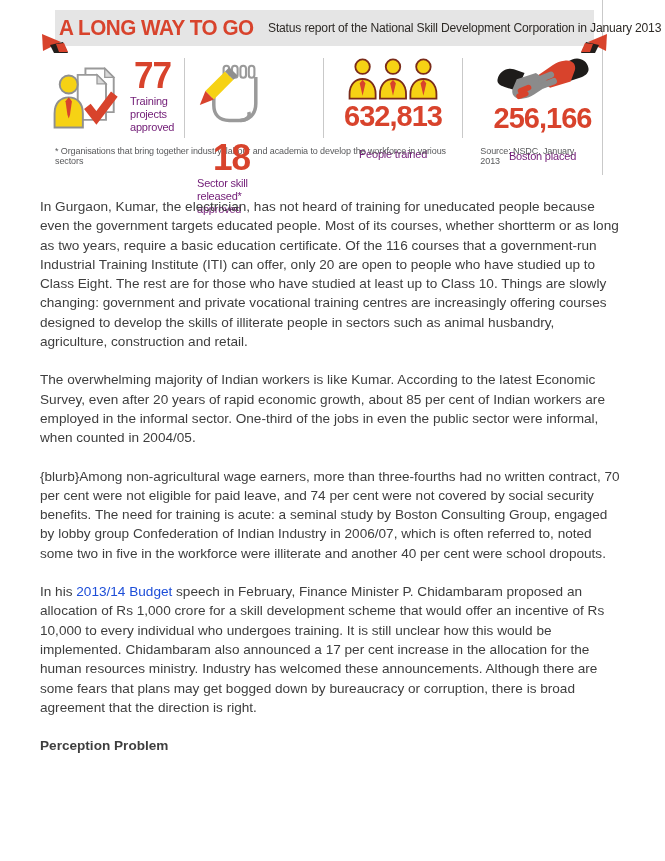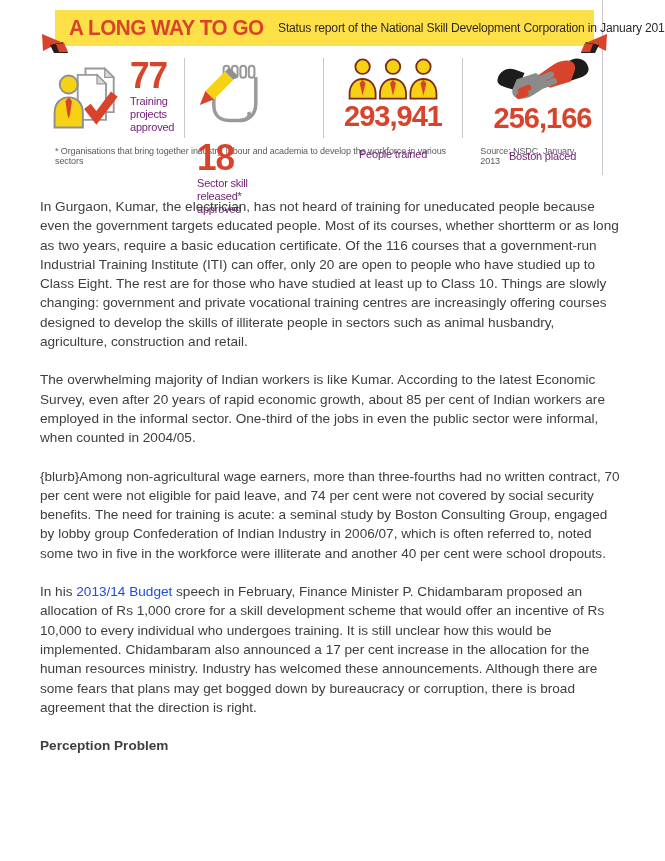--- a/index.html
+++ b/index.html
@@ -6,22 +6,22 @@
   body{
     width:665px;height:861px;background:#ffffff;overflow:hidden;
     font-family:"Liberation Sans", sans-serif;color:#3e3e3e;
   }
   
   .infographic{
     margin-left:40px;width:563px;box-sizing:border-box;
     border-right:1px solid #c9c9c9;padding:10px 0 9px 0;background:#fff;
   }
   .banner{
-    position:relative;margin:0 8px 0 15px;height:36px;background:#fde047;
-    display:flex;align-items:center;padding-left:14px;box-sizing:border-box;
+    position:relative;margin:0 8px 0 15px;height:36px;background:#e5e5e5;
+    display:flex;align-items:center;padding-left:4px;box-sizing:border-box;
   }
   .banner-title{
     color:#d8432c;font-weight:bold;font-size:22px;letter-spacing:-0.5px;
     transform:scaleX(0.94);transform-origin:left center;white-space:nowrap;
   }
   .banner-subtitle{
     color:#2e2a26;font-size:12.5px;margin-left:2px;letter-spacing:-0.2px;
     transform:scaleX(0.97);transform-origin:left center;white-space:nowrap;
   }
   .ribbon{position:absolute;bottom:-9px;width:26px;height:22px;}
@@ -37,21 +37,21 @@
     color:#d8432c;font-weight:bold;font-size:37px;line-height:0.85;
     letter-spacing:-1px;transform:scaleX(0.95);transform-origin:left top;
   }
   .stat-num-wide{
     color:#d8432c;font-weight:bold;font-size:29px;line-height:1;
     letter-spacing:-1px;margin-top:2px;
   }
   .stat-label{
     color:#701a75;font-size:11px;line-height:1.18;margin-top:4px;letter-spacing:-0.2px;
   }
-  .stat-textcol{display:flex;flex-direction:column;width:66px;}
+  .stat-textcol{display:flex;flex-direction:column;width:66px;align-items:center;}
   .stat-v .stat-label{text-align:right;margin-top:17px;}
   .foot-row{
     display:flex;justify-content:space-between;align-items:flex-start;
     margin:8px 8px 0 15px;color:#58595b;font-size:9px;letter-spacing:-0.1px;gap:12px;
   }
   
   .article{margin:22px 38px 0 40px;max-width:585px;font-size:13.6px;line-height:19.3px;color:#3e3e3e;}
   .article p{margin:0 0 19px 0;}
   .budget-link{color:#1d4ed8;font-weight:normal;text-decoration:none;cursor:pointer;}
   .article h3{font-size:13.6px;margin:0;color:#3e3e3e;font-weight:bold;}
@@ -125,21 +125,21 @@
           <circle cx="21" cy="12" r="10" fill="#f6d214" stroke="#7a2b1a" stroke-width="2.5"></circle>
           <path d="M3,56 v-6 c0,-15 9,-21 18,-21 c9,0 18,6 18,21 v6 z" fill="#f6d214" stroke="#7a2b1a" stroke-width="2.5"></path>
           <polygon points="21,30 25,35 21,52 17,35" fill="#d8432c"></polygon>
         </g>
         <g transform="translate(84,0)">
           <circle cx="21" cy="12" r="10" fill="#f6d214" stroke="#7a2b1a" stroke-width="2.5"></circle>
           <path d="M3,56 v-6 c0,-15 9,-21 18,-21 c9,0 18,6 18,21 v6 z" fill="#f6d214" stroke="#7a2b1a" stroke-width="2.5"></path>
           <polygon points="21,30 25,35 21,52 17,35" fill="#d8432c"></polygon>
         </g>
       </svg>
-      <span class="stat-num-wide">293,941</span>
+      <span class="stat-num-wide">632,813</span>
       <span class="stat-label">People trained</span>
     </div>
 
     <div class="stat-col stat-v c4">
       <svg class="icon-box" width="118" height="44" viewBox="0 0 132 62">
         <path d="M2,30 c2,-11 13,-17 23,-14 l15,5 -11,25 -17,-5 c-8,-3 -11,-6 -10,-11 z" fill="#1e1c1a"></path>
         <path d="M130,14 c-2,-11 -13,-16 -23,-12 l-15,7 13,23 15,-5 c8,-3 11,-8 10,-13 z" fill="#1e1c1a"></path>
         <path d="M96,4 c11,-2 17,5 15,13 l-6,16 -29,9 -21,-15 25,-17 c6,-4 10,-5 16,-6 z" fill="#d8432c"></path>
         <path d="M38,57 c-11,2 -17,-5 -15,-13 l6,-14 27,-9 21,15 -23,15 c-6,4 -10,5 -16,6 z" fill="#8b8b8b"></path>
         <rect x="58" y="22" width="24" height="9" rx="4.5" transform="rotate(-22 70 26)" fill="#8b8b8b"></rect>

